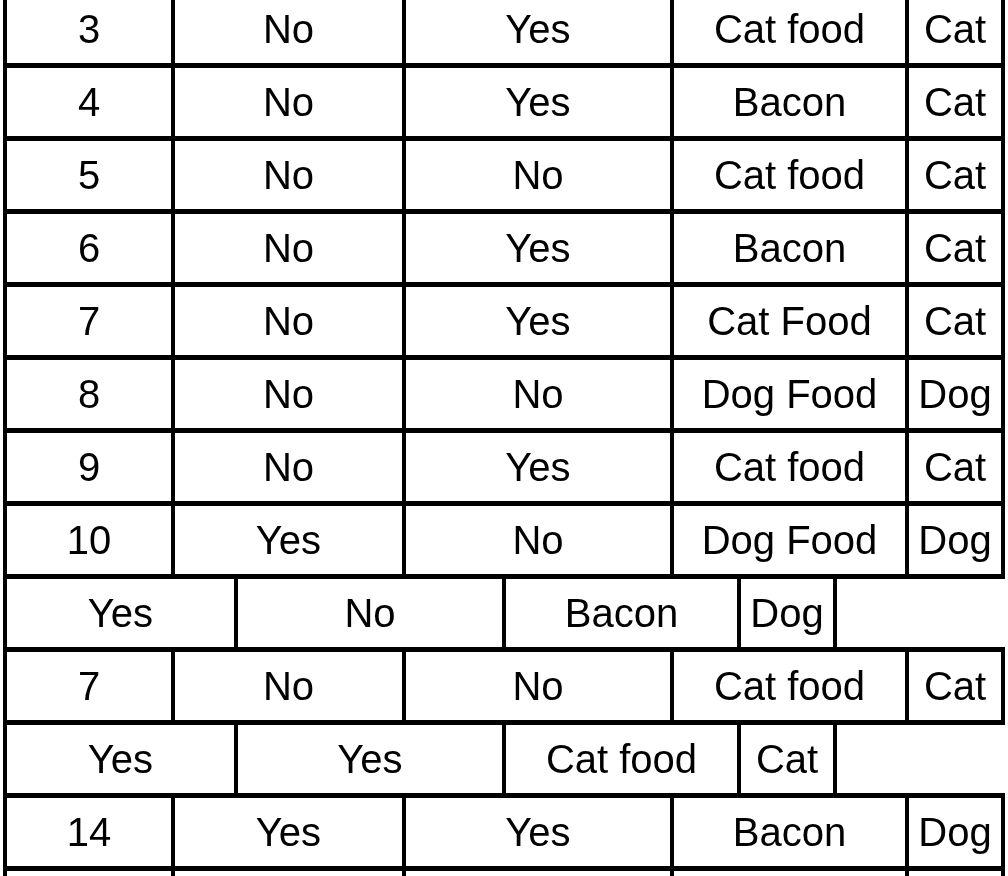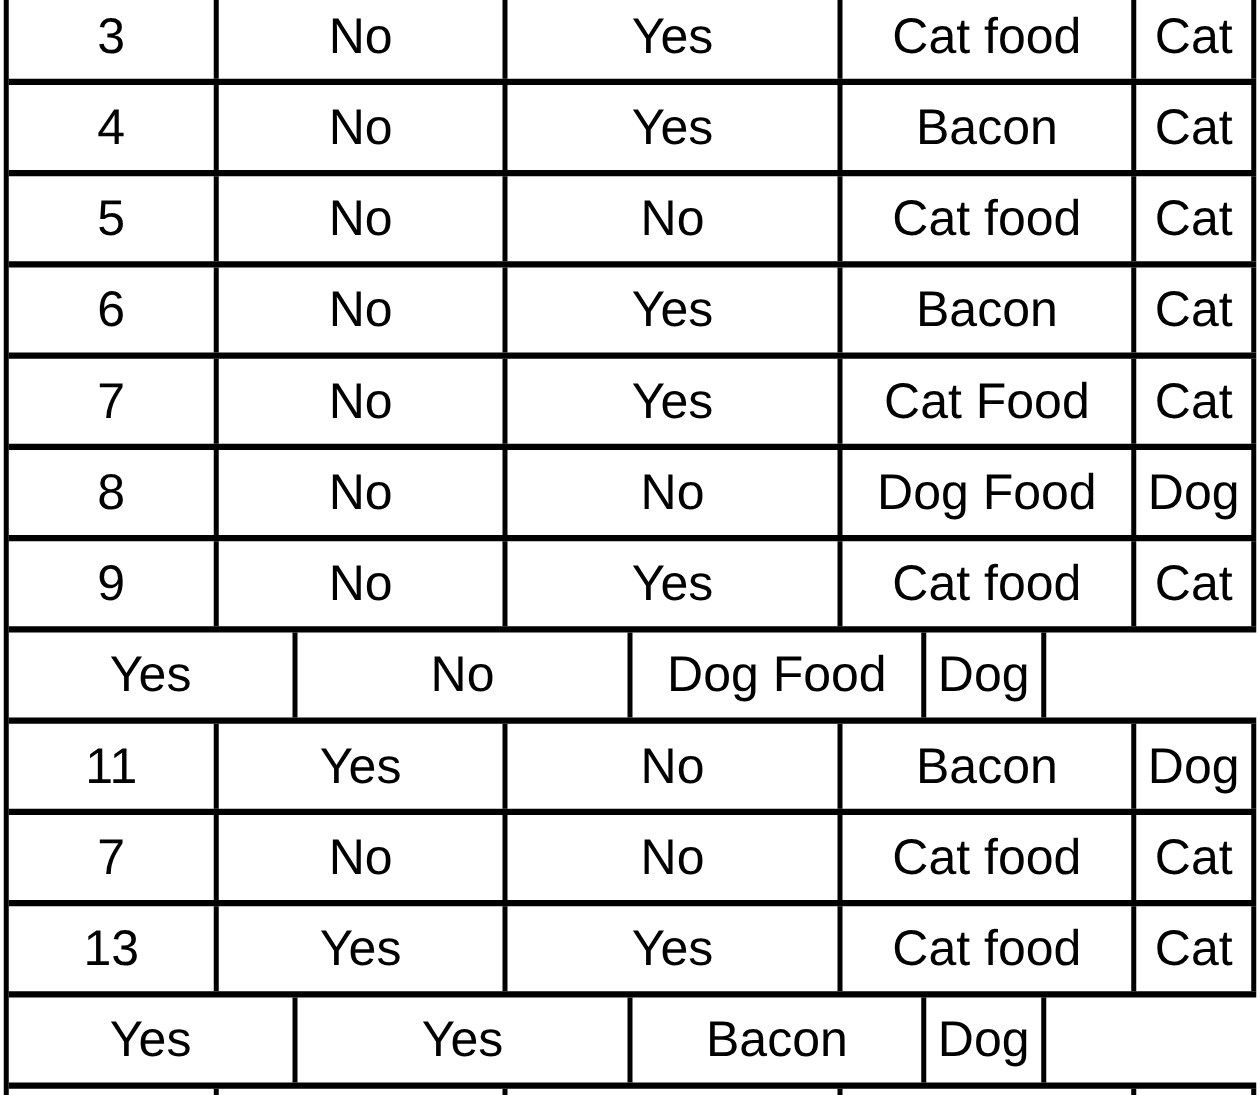--- a/index.html
+++ b/index.html
@@ -105,51 +105,51 @@
 
     <div class="t-row">
       <div class="t-cell c1">9</div>
       <div class="t-cell c2">No</div>
       <div class="t-cell c3">Yes</div>
       <div class="t-cell c4">Cat food</div>
       <div class="t-cell c5">Cat</div>
     </div>
 
     <div class="t-row">
+      <div class="t-cell c1">10</div>
       <div class="t-cell c2">Yes</div>
       <div class="t-cell c3">No</div>
       <div class="t-cell c4">Dog Food</div>
       <div class="t-cell c5">Dog</div>
     </div>
 
     <div class="t-row">
-      <div class="t-cell c1">11</div>
       <div class="t-cell c2">Yes</div>
       <div class="t-cell c3">No</div>
       <div class="t-cell c4">Bacon</div>
       <div class="t-cell c5">Dog</div>
     </div>
 
     <div class="t-row">
       <div class="t-cell c1">7</div>
       <div class="t-cell c2">No</div>
       <div class="t-cell c3">No</div>
       <div class="t-cell c4">Cat food</div>
       <div class="t-cell c5">Cat</div>
     </div>
 
     <div class="t-row">
-      <div class="t-cell c1">13</div>
       <div class="t-cell c2">Yes</div>
       <div class="t-cell c3">Yes</div>
       <div class="t-cell c4">Cat food</div>
       <div class="t-cell c5">Cat</div>
     </div>
 
     <div class="t-row">
+      <div class="t-cell c1">14</div>
       <div class="t-cell c2">Yes</div>
       <div class="t-cell c3">Yes</div>
       <div class="t-cell c4">Bacon</div>
       <div class="t-cell c5">Dog</div>
     </div>
 
     <div class="t-row partial">
       <div class="t-cell c1"></div>
       <div class="t-cell c2"></div>
       <div class="t-cell c3"></div>

